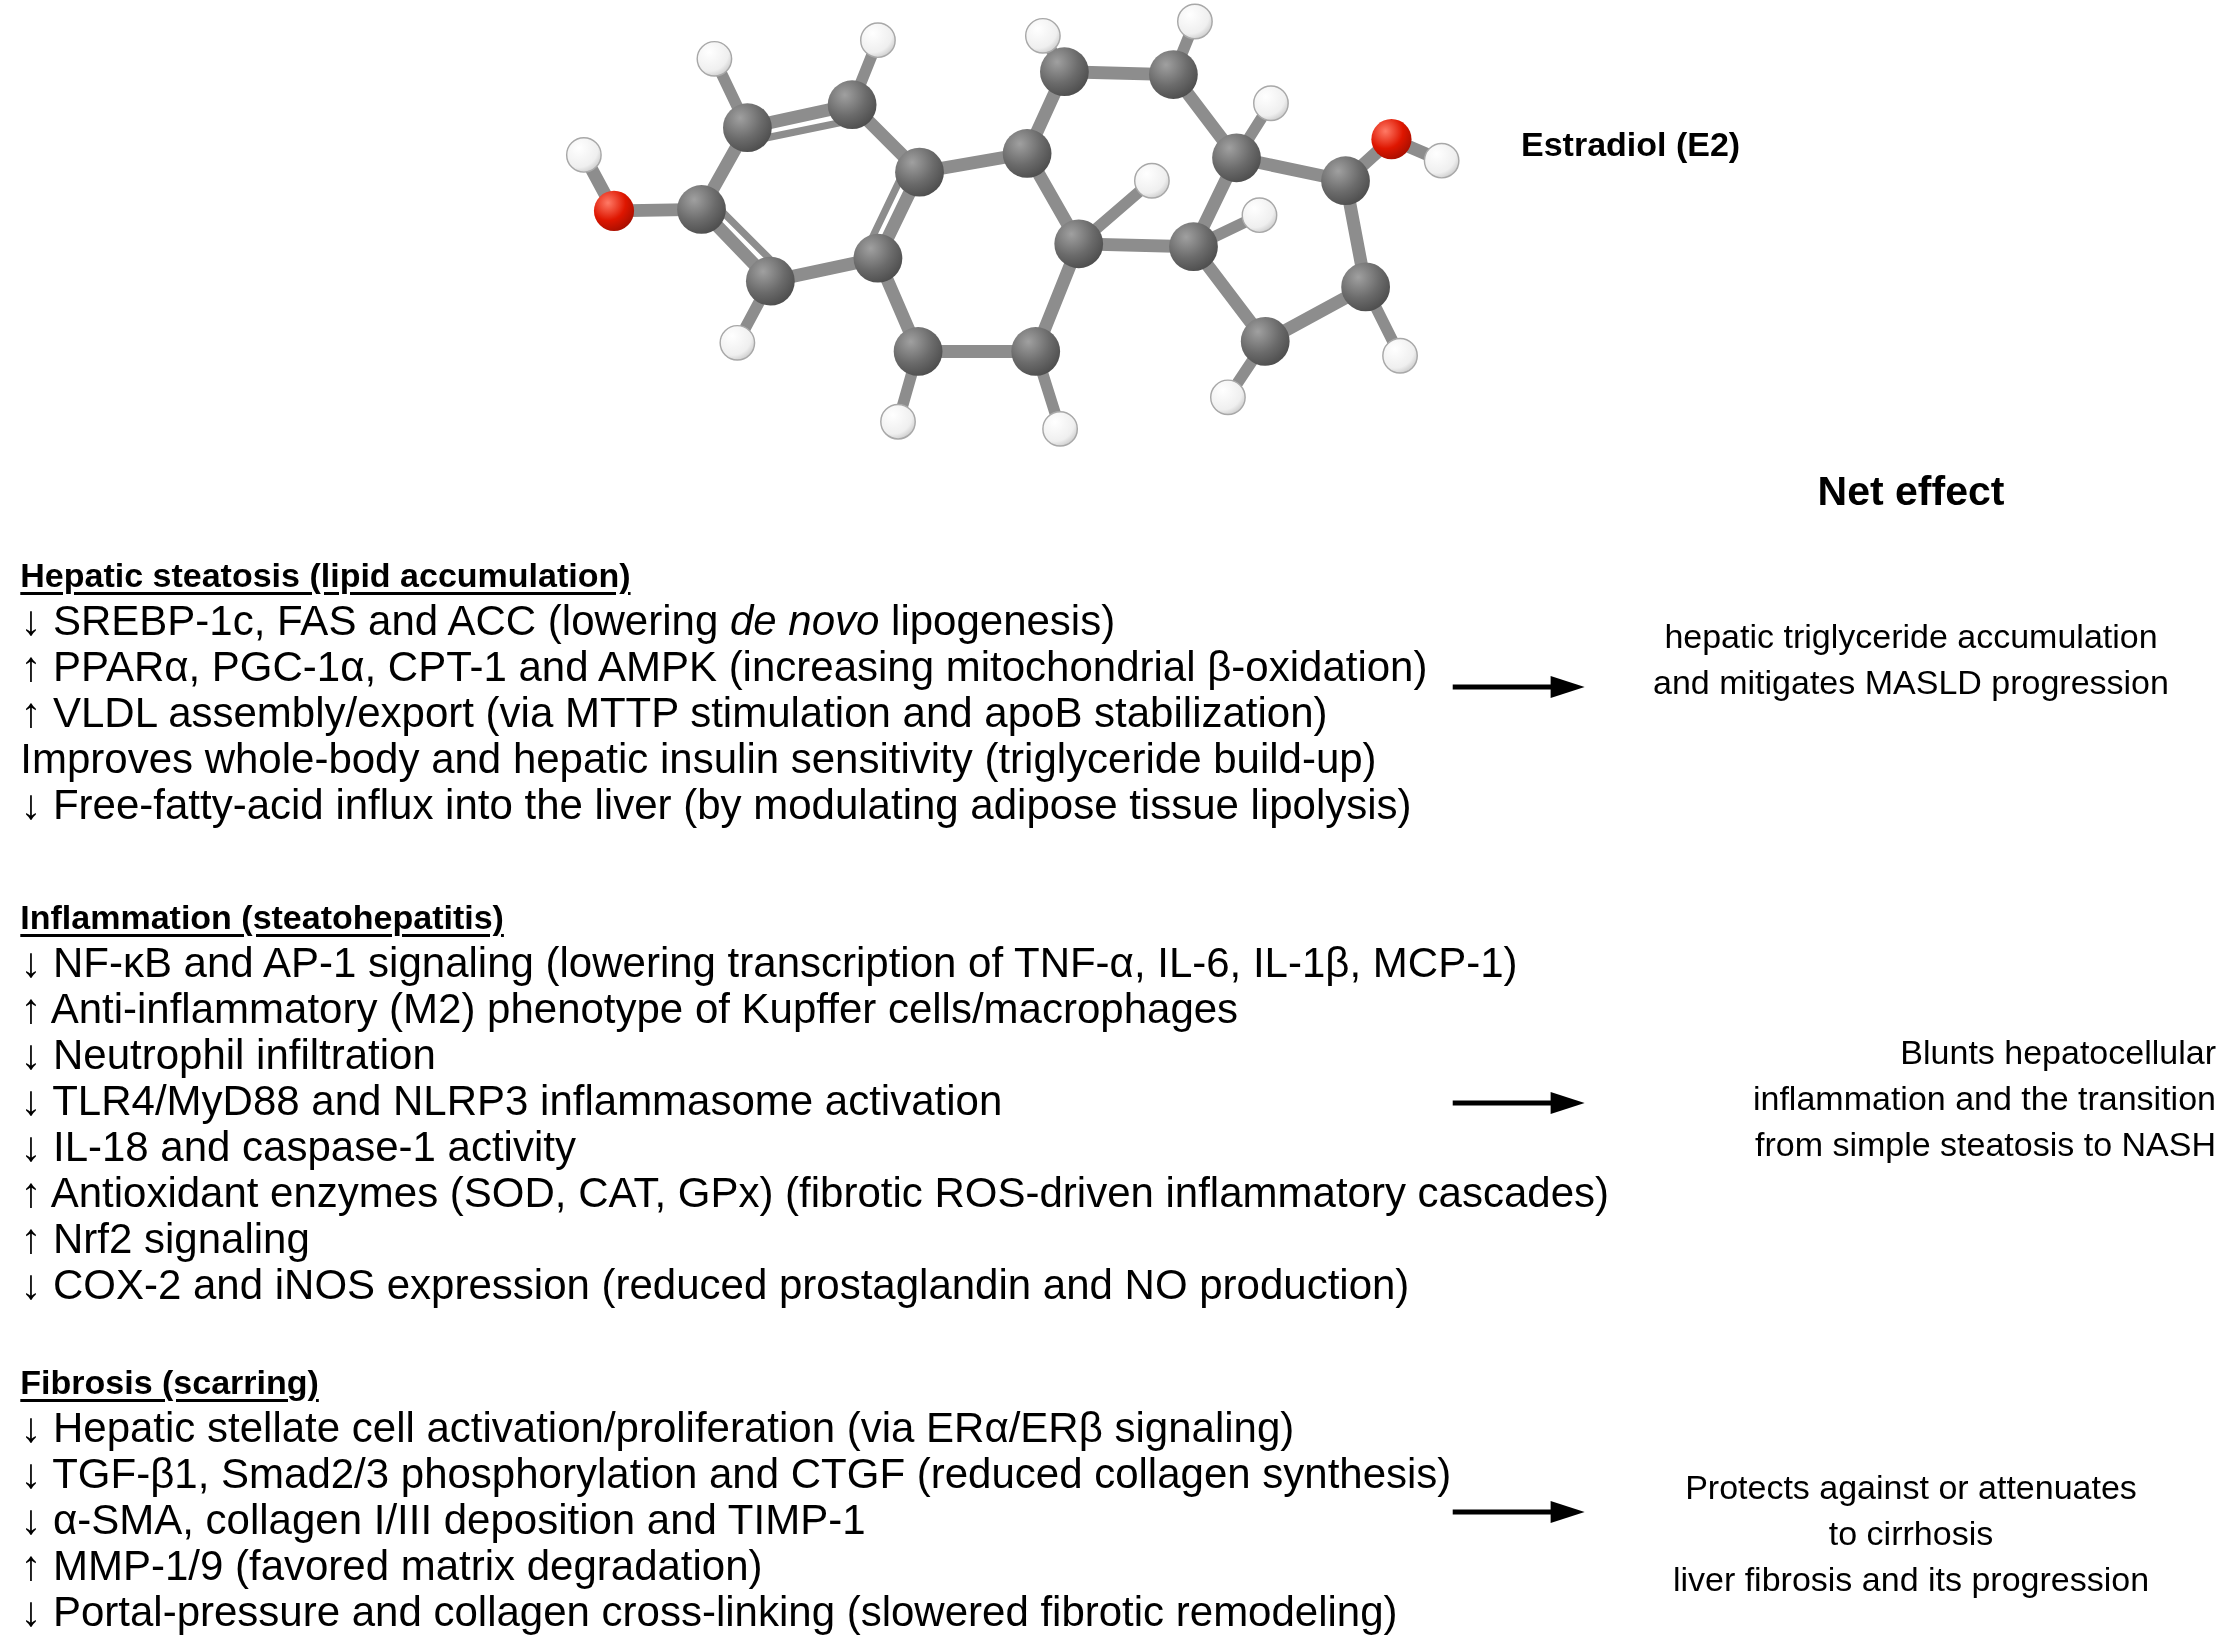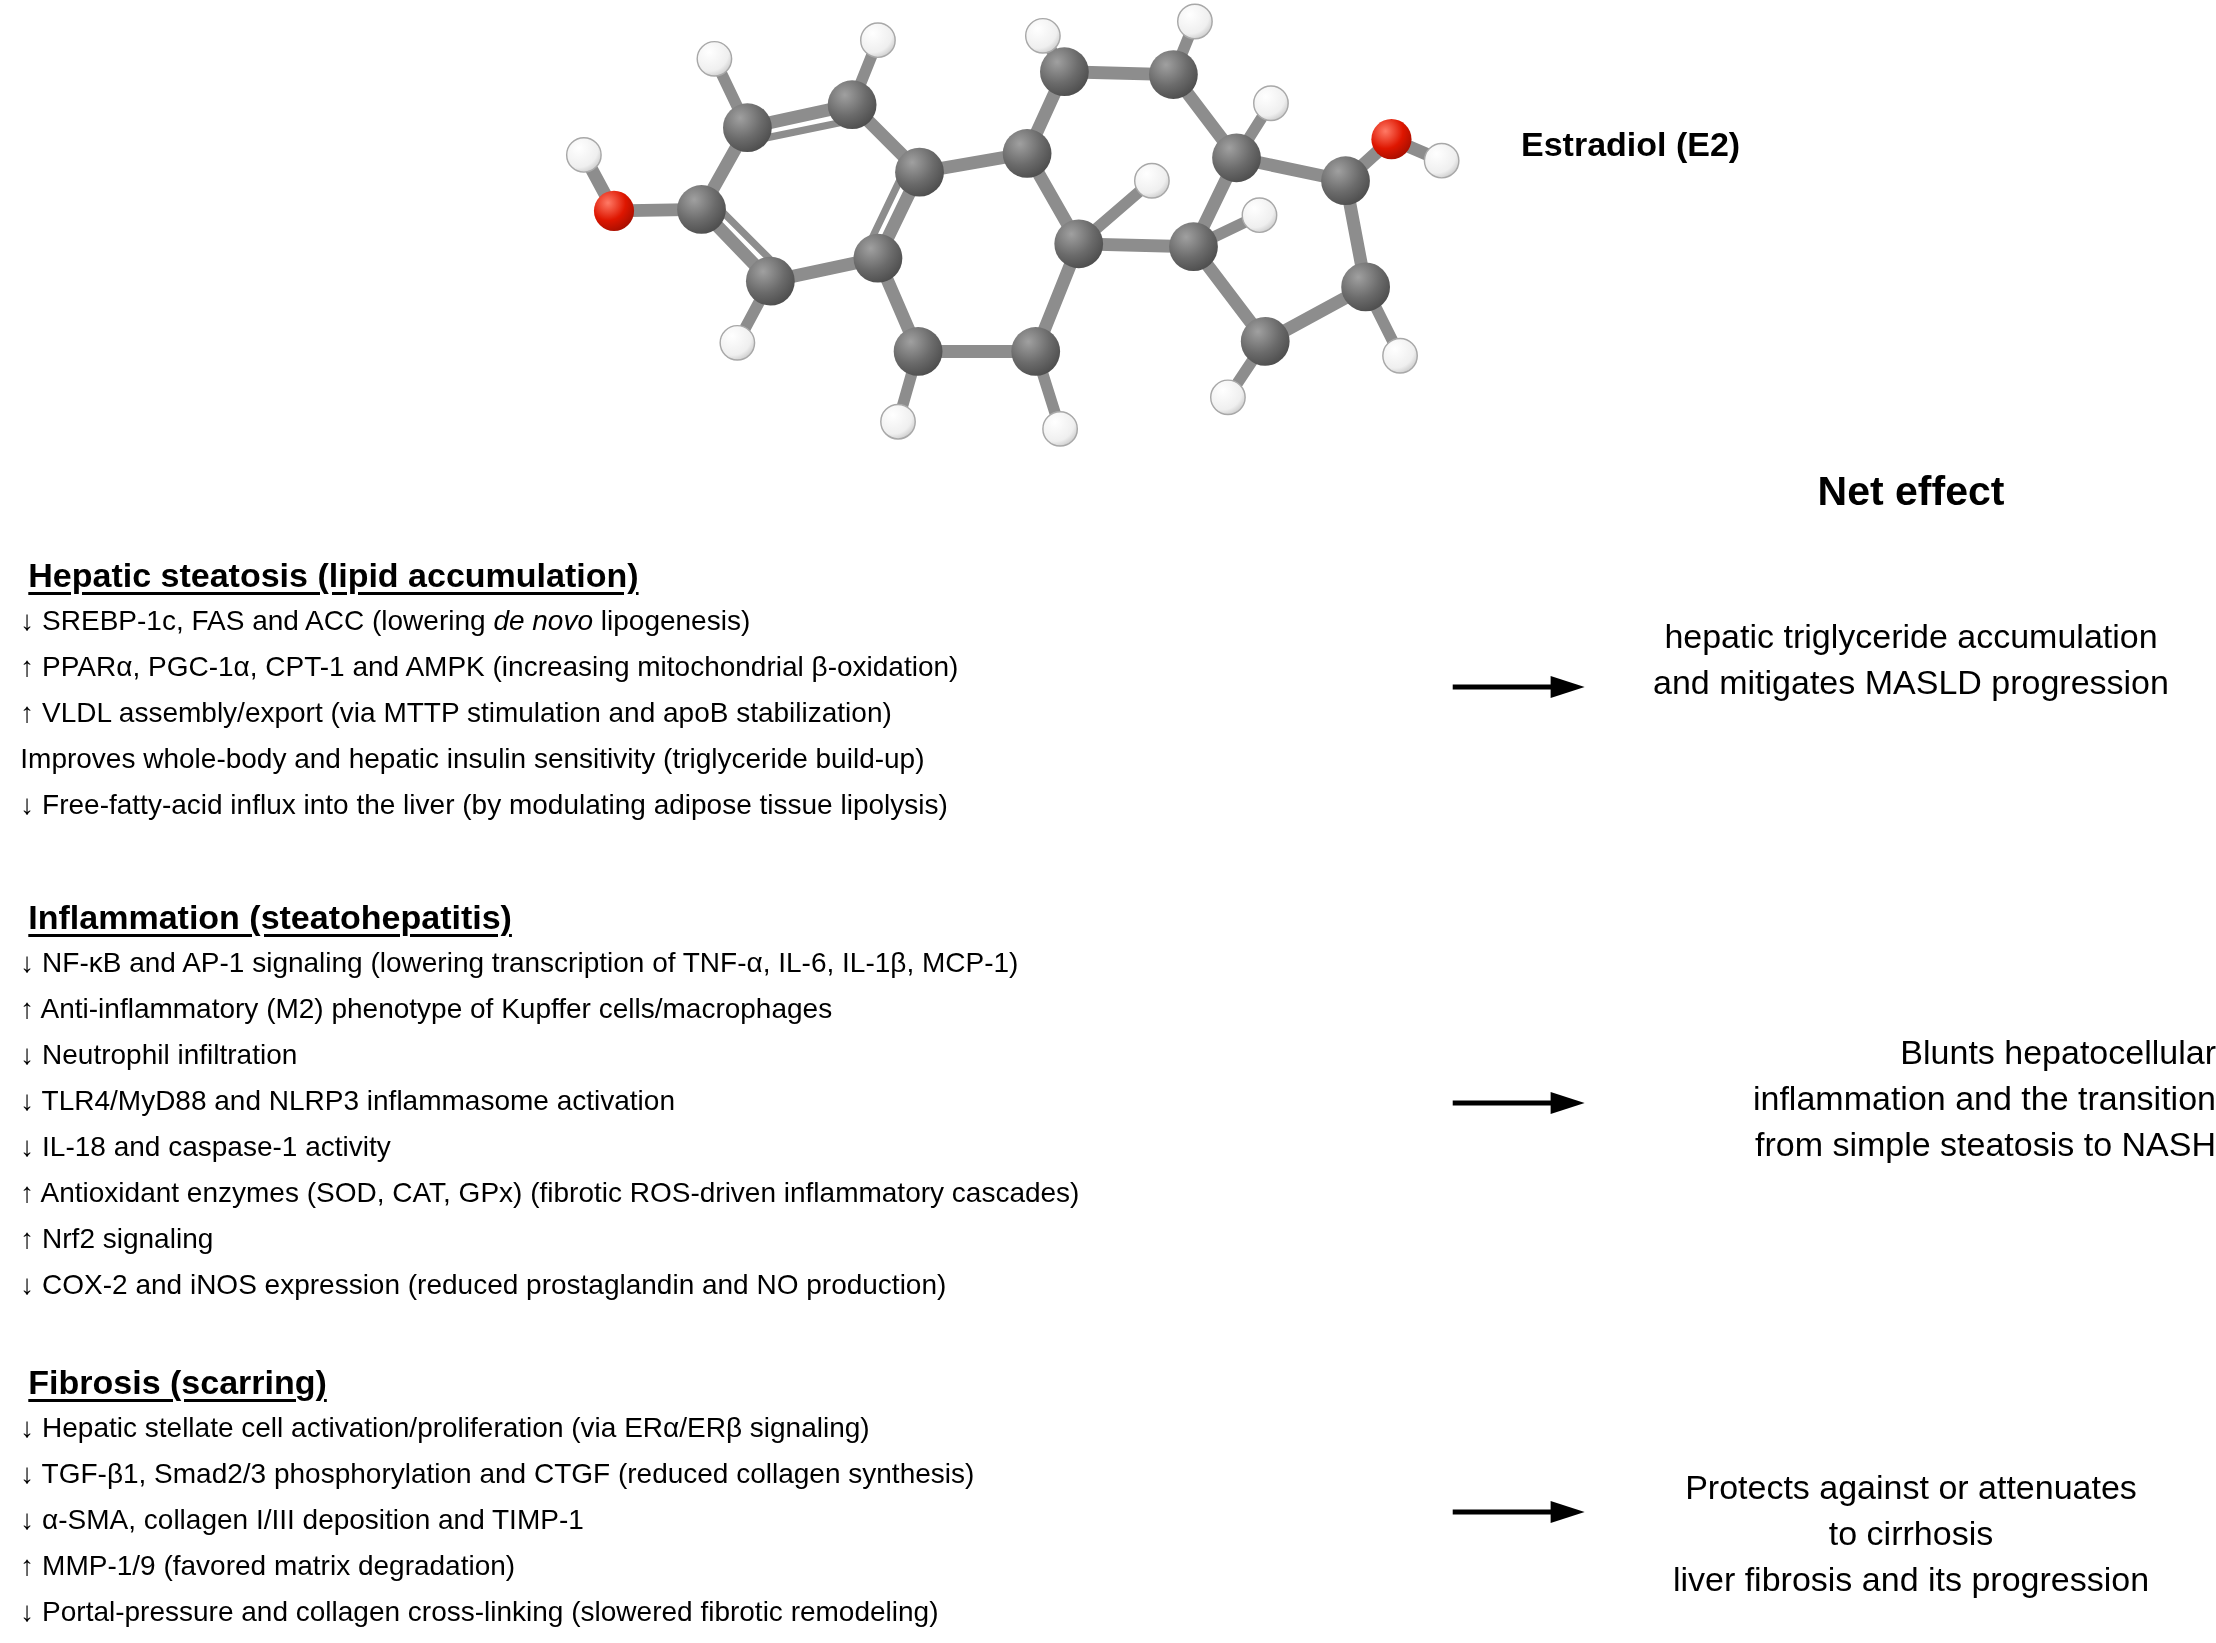--- a/index.html
+++ b/index.html
@@ -18,23 +18,22 @@
   }
   .net-header {
     position: absolute; left: 1606px; top: 468px; width: 610px;
     text-align: center; font-size: 41px; font-weight: bold;
   }
   .section { position: absolute; left: 20.3px; }
   .heading {
     font-size: 34px; font-weight: bold; line-height: 46px;
     text-decoration: underline; text-decoration-thickness: 2.7px; text-underline-offset: 4.7px;
     white-space: nowrap;
-    margin-left: 8px;
-  }
-  .line { font-size: 28px; line-height: 46px; white-space: nowrap; }
+  }
+  .line { font-size: 42px; line-height: 46px; white-space: nowrap; }
   .line em { font-style: italic; }
   .net {
     position: absolute; left: 1606px; width: 610px;
     text-align: center; font-size: 34px; line-height: 46px;
   }
   .arrow { position: absolute; left: 1450px; width: 136px; height: 30px; }
   .arrow svg { display: block; }
 </style>
 </head>
 <body>

